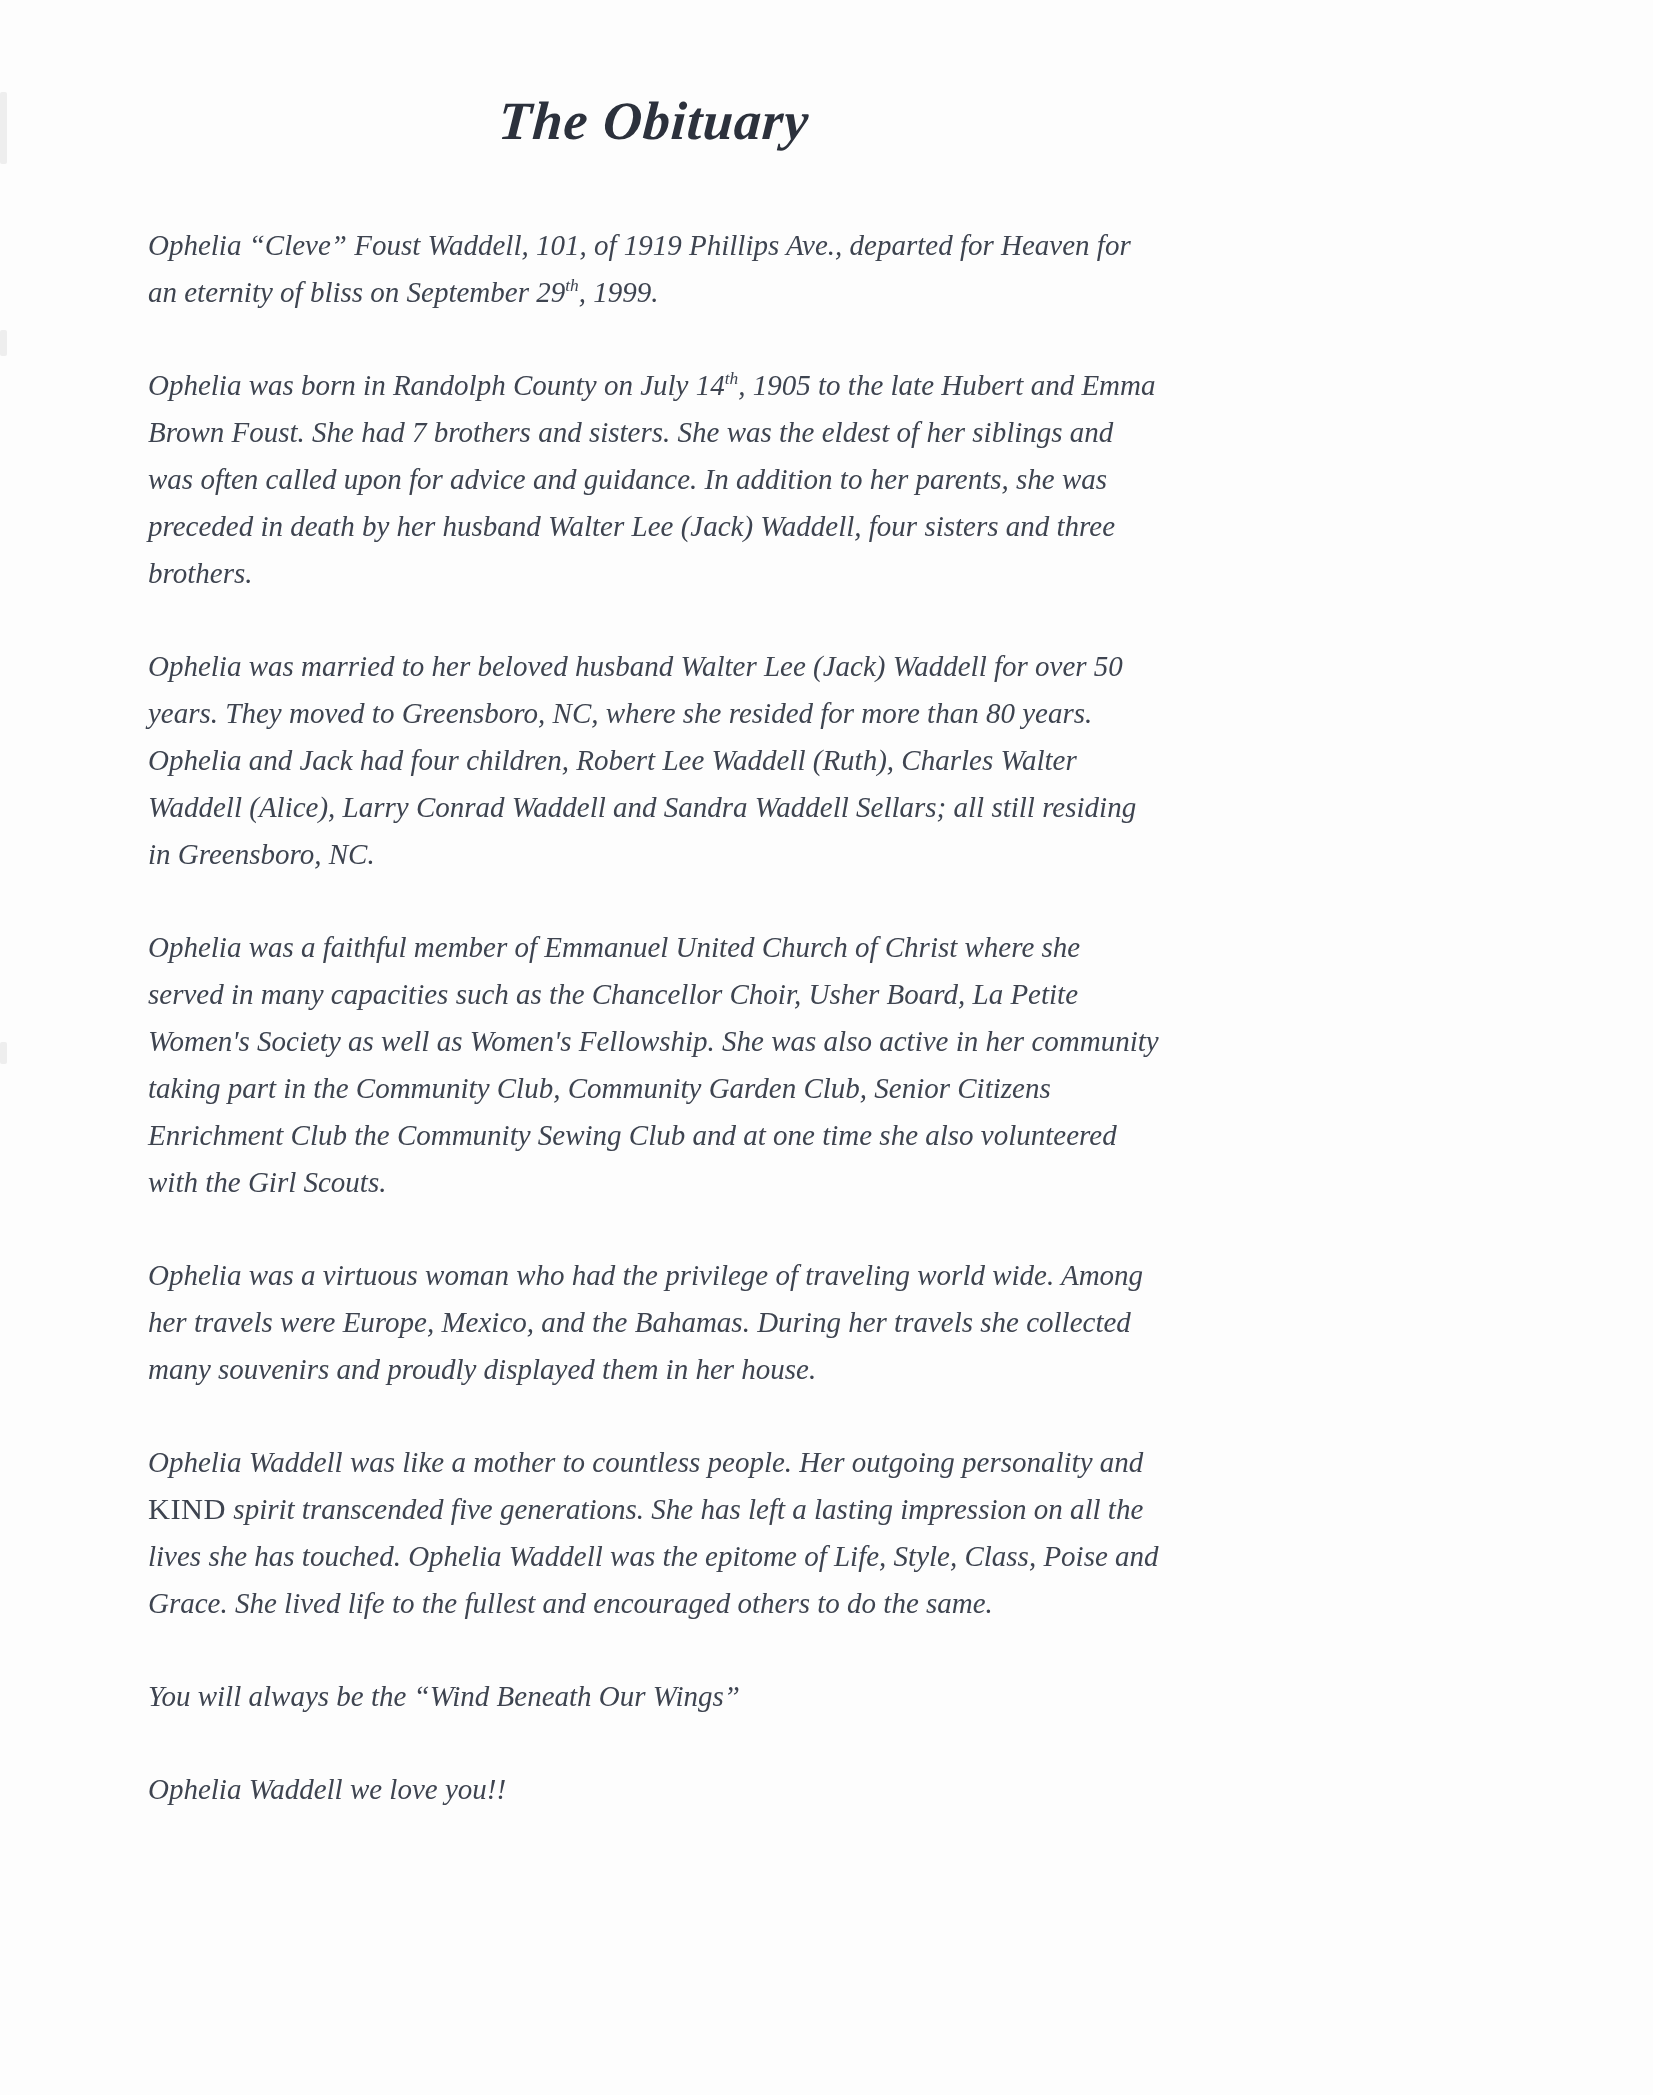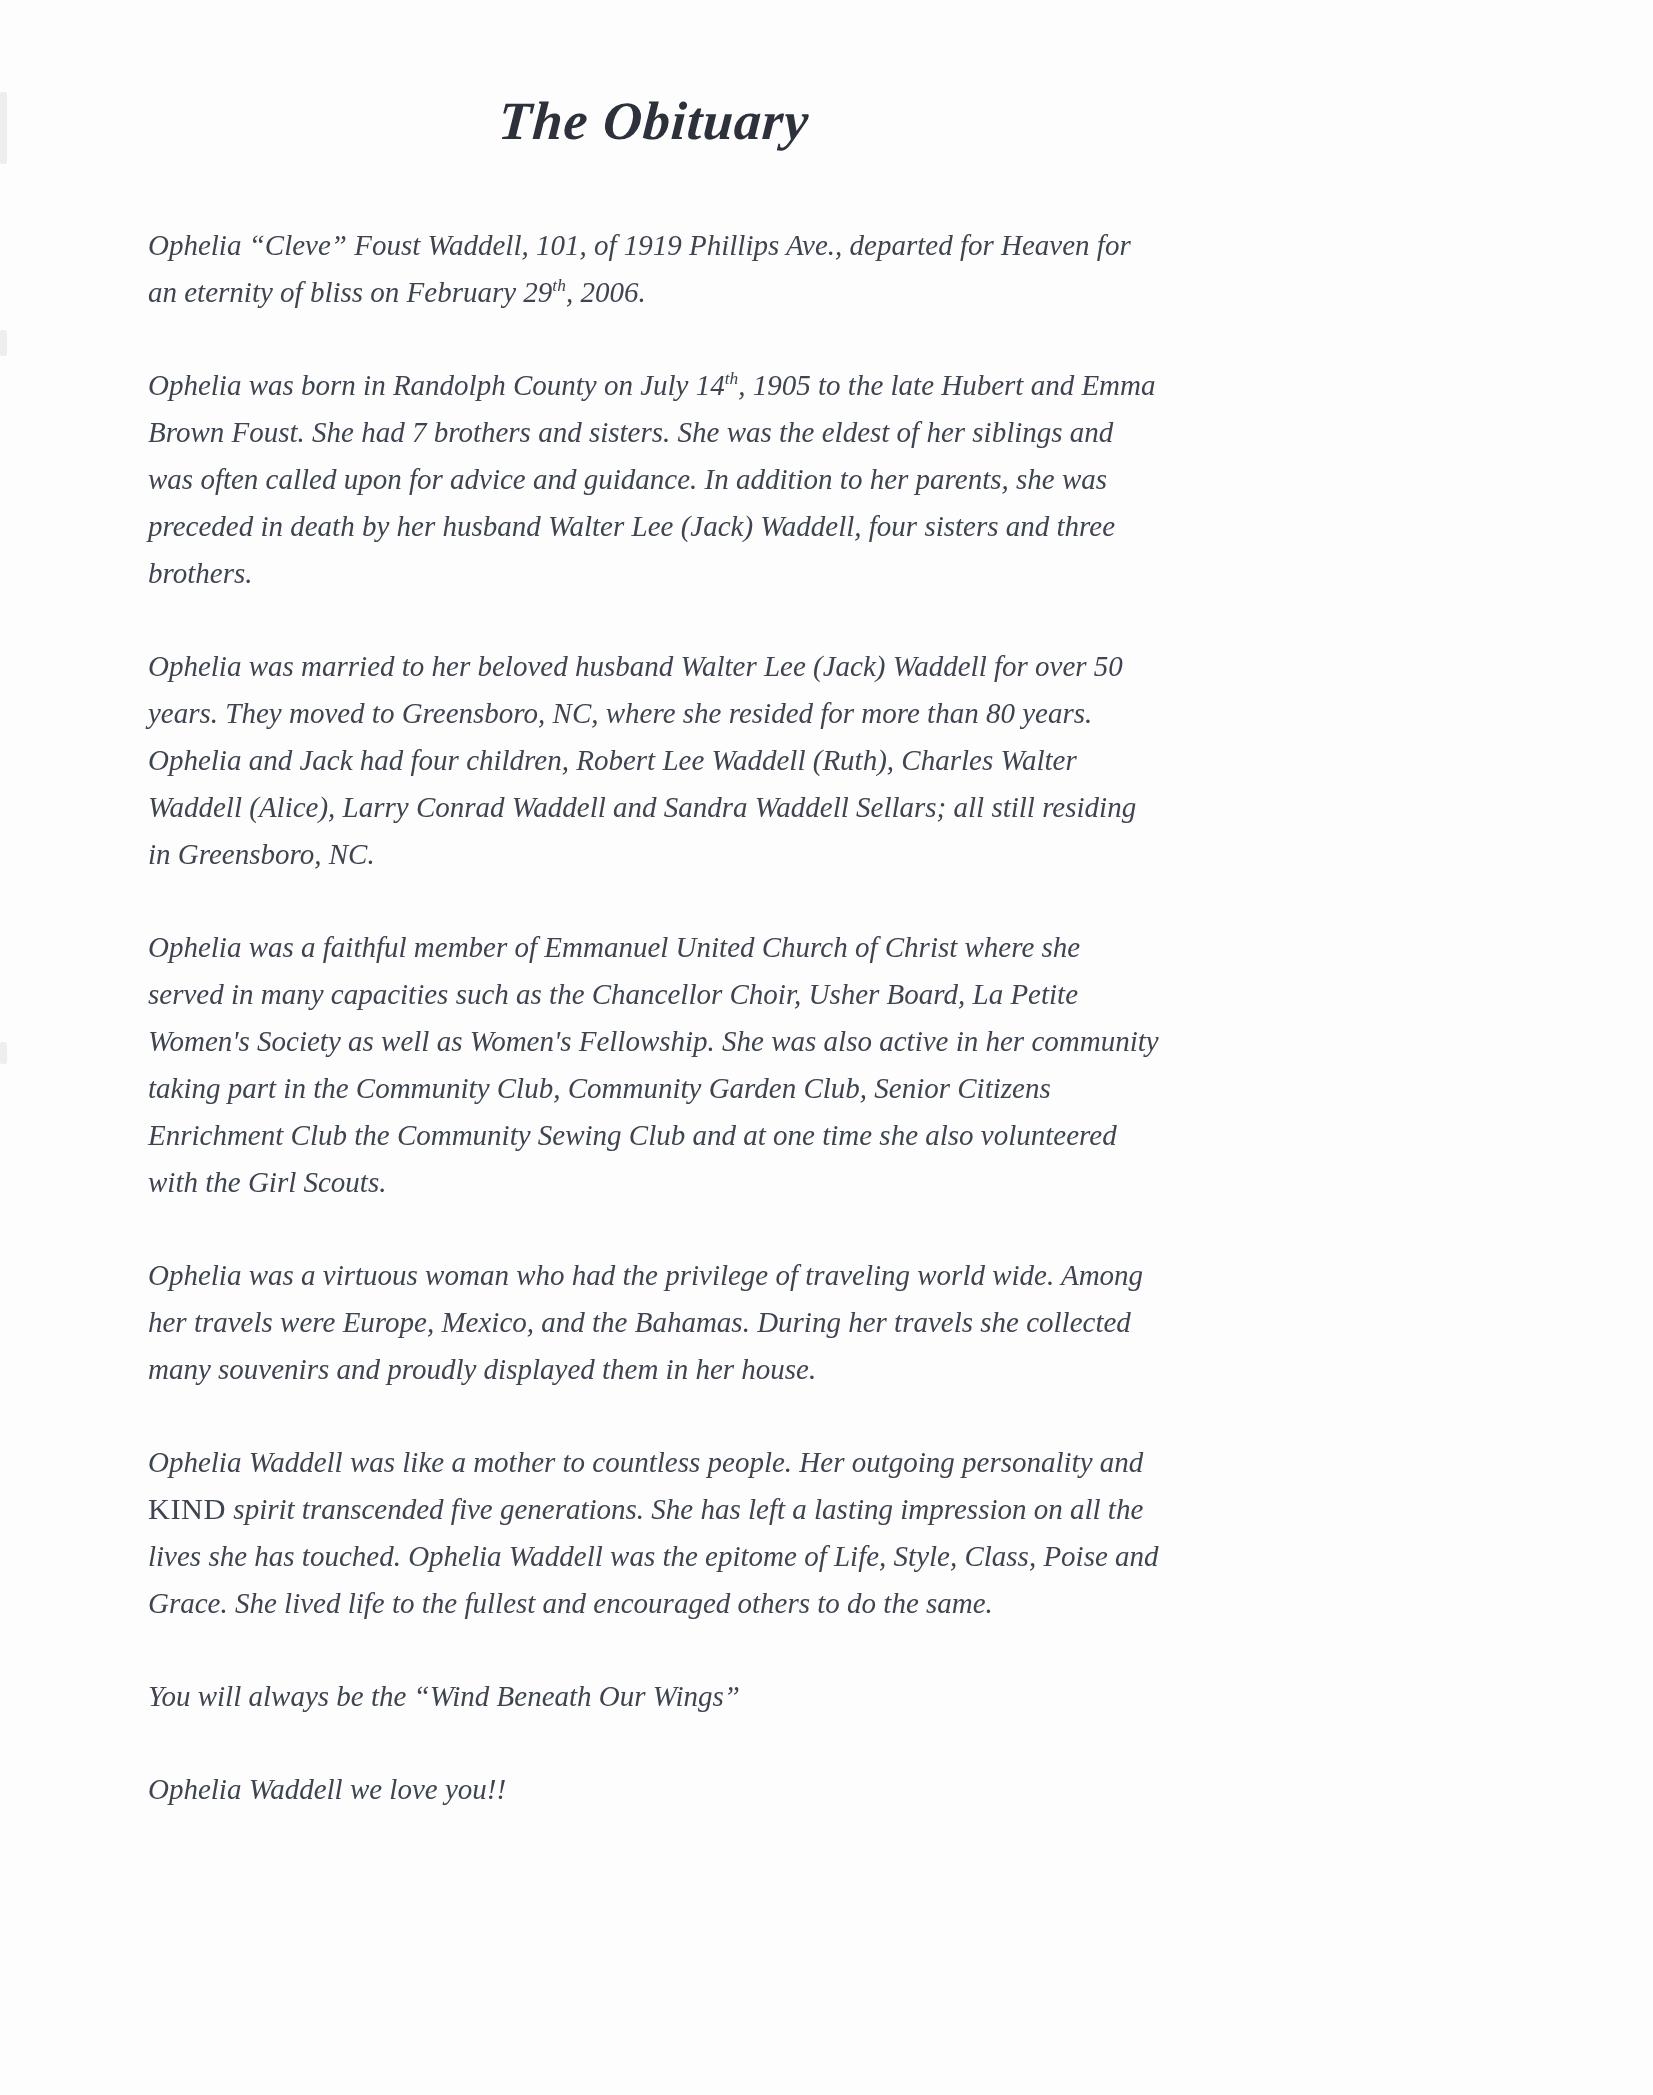--- a/index.html
+++ b/index.html
@@ -73,21 +73,21 @@
 
 <div class="page">
   <div class="artifact a1"></div>
   <div class="artifact a2"></div>
   <div class="artifact a3"></div>
 
   <div class="content">
     <h1 class="doc-title">The Obituary</h1>
 
     <div>
-        <p class="para"><span class="seg-normal">Ophelia “Cleve” Foust Waddell, 101, of 1919 Phillips Ave., departed for Heaven for an eternity of bliss on February 29</span><sup class="seg-sup">th</sup><span class="seg-normal">, 2006.</span></p>
+        <p class="para"><span class="seg-normal">Ophelia “Cleve” Foust Waddell, 101, of 1919 Phillips Ave., departed for Heaven for an eternity of bliss on September 29</span><sup class="seg-sup">th</sup><span class="seg-normal">, 1999.</span></p>
         <p class="para"><span class="seg-normal">Ophelia was born in Randolph County on July 14</span><sup class="seg-sup">th</sup><span class="seg-normal">, 1905 to the late Hubert and Emma Brown Foust. She had 7 brothers and sisters. She was the eldest of her siblings and was often called upon for advice and guidance. In addition to her parents, she was preceded in death by her husband Walter Lee (Jack) Waddell, four sisters and three brothers.</span></p>
         <p class="para"><span class="seg-normal">Ophelia was married to her beloved husband Walter Lee (Jack) Waddell for over 50 years. They moved to Greensboro, NC, where she resided for more than 80 years. Ophelia and Jack had four children, Robert Lee Waddell (Ruth), Charles Walter Waddell (Alice), Larry Conrad Waddell and Sandra Waddell Sellars; all still residing in Greensboro, NC.</span></p>
         <p class="para"><span class="seg-normal">Ophelia was a faithful member of Emmanuel United Church of Christ where she served in many capacities such as the Chancellor Choir, Usher Board, La Petite Women's Society as well as Women's Fellowship. She was also active in her community taking part in the Community Club, Community Garden Club, Senior Citizens Enrichment Club the Community Sewing Club and at one time she also volunteered with the Girl Scouts.</span></p>
         <p class="para"><span class="seg-normal">Ophelia was a virtuous woman who had the privilege of traveling world wide. Among her travels were Europe, Mexico, and the Bahamas. During her travels she collected many souvenirs and proudly displayed them in her house.</span></p>
         <p class="para"><span class="seg-normal">Ophelia Waddell was like a mother to countless people. Her outgoing personality and </span><span class="seg-caps">KIND</span><span class="seg-normal"> spirit transcended five generations. She has left a lasting impression on all the lives she has touched. Ophelia Waddell was the epitome of Life, Style, Class, Poise and Grace. She lived life to the fullest and encouraged others to do the same.</span></p>
         <p class="para"><span class="seg-normal">You will always be the “Wind Beneath Our Wings”</span></p>
         <p class="para"><span class="seg-normal">Ophelia Waddell we love you!!</span></p>
       </div>
   </div>
 </div>

